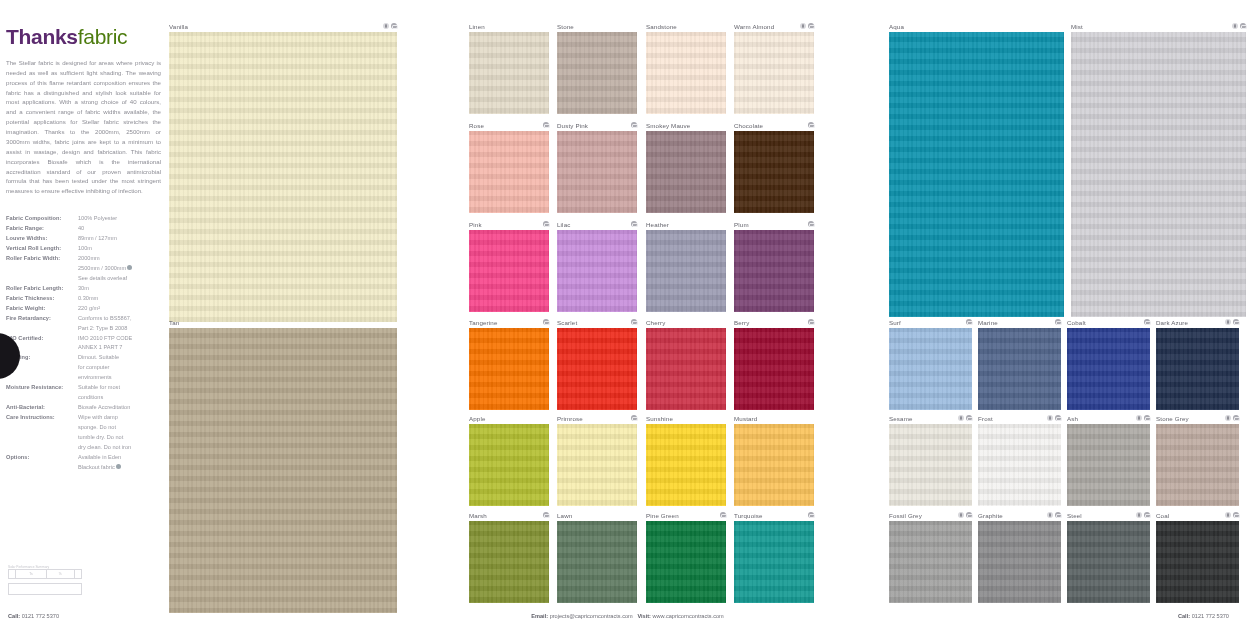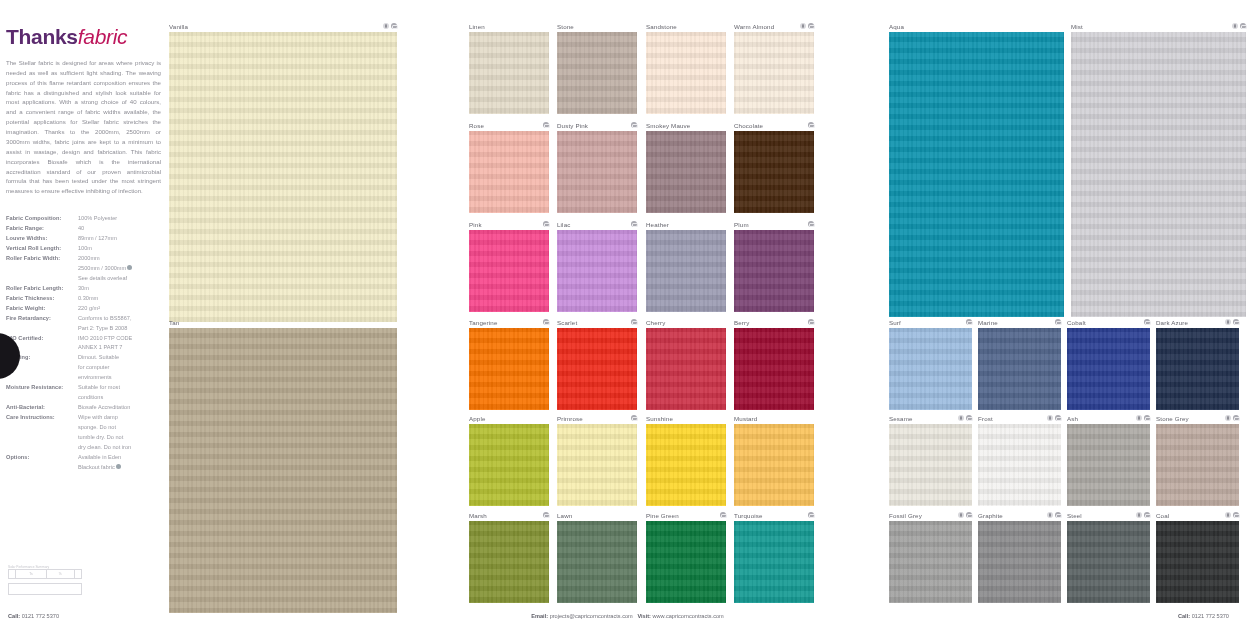--- a/index.html
+++ b/index.html
@@ -8,21 +8,21 @@
     background: #ffffff;
     font-family: "Liberation Sans", sans-serif;
     overflow: hidden;
   }
   .page { position: relative; width: 1255px; height: 627px; background:#fff; }
 
   
   .info-col { position: absolute; left: 0; top: 0; width: 165px; height: 627px; padding: 26px 8px 0 6px; }
   .brand { font-size: 21px; line-height: 1.05; color:#5b2a6e; letter-spacing:-0.3px; margin-bottom: 10px; }
   .brand .b1 { font-weight: 700; color:#5b2a6e; }
-  .brand .b2 { font-weight: 400; color:#be185d;font-style:italic; }
+  .brand .b2 { font-weight: 400; color:#4d7c0f; }
 
   .blurb { font-size: 6.1px; line-height: 1.62; color:#8e8e96; text-align: justify; width: 155px; }
 
   .spec-table { margin-top: 18px; width: 158px; }
   .spec-row { display: flex; align-items: flex-start; margin-bottom: 0px; }
   .spec-key { width: 72px; flex: 0 0 72px; font-size: 5.6px; font-weight: 700; color:#7c7c86; line-height: 1.78; letter-spacing:0.05px;}
   .spec-val { flex: 1; font-size: 5.6px; color:#9a9aa2; line-height: 1.78; }
   .spec-val .mark { display:inline-block; width:5px; height:5px; border-radius:50%;
        background:#9aa4ab; vertical-align:-0.5px; margin-left:1px; }
 

